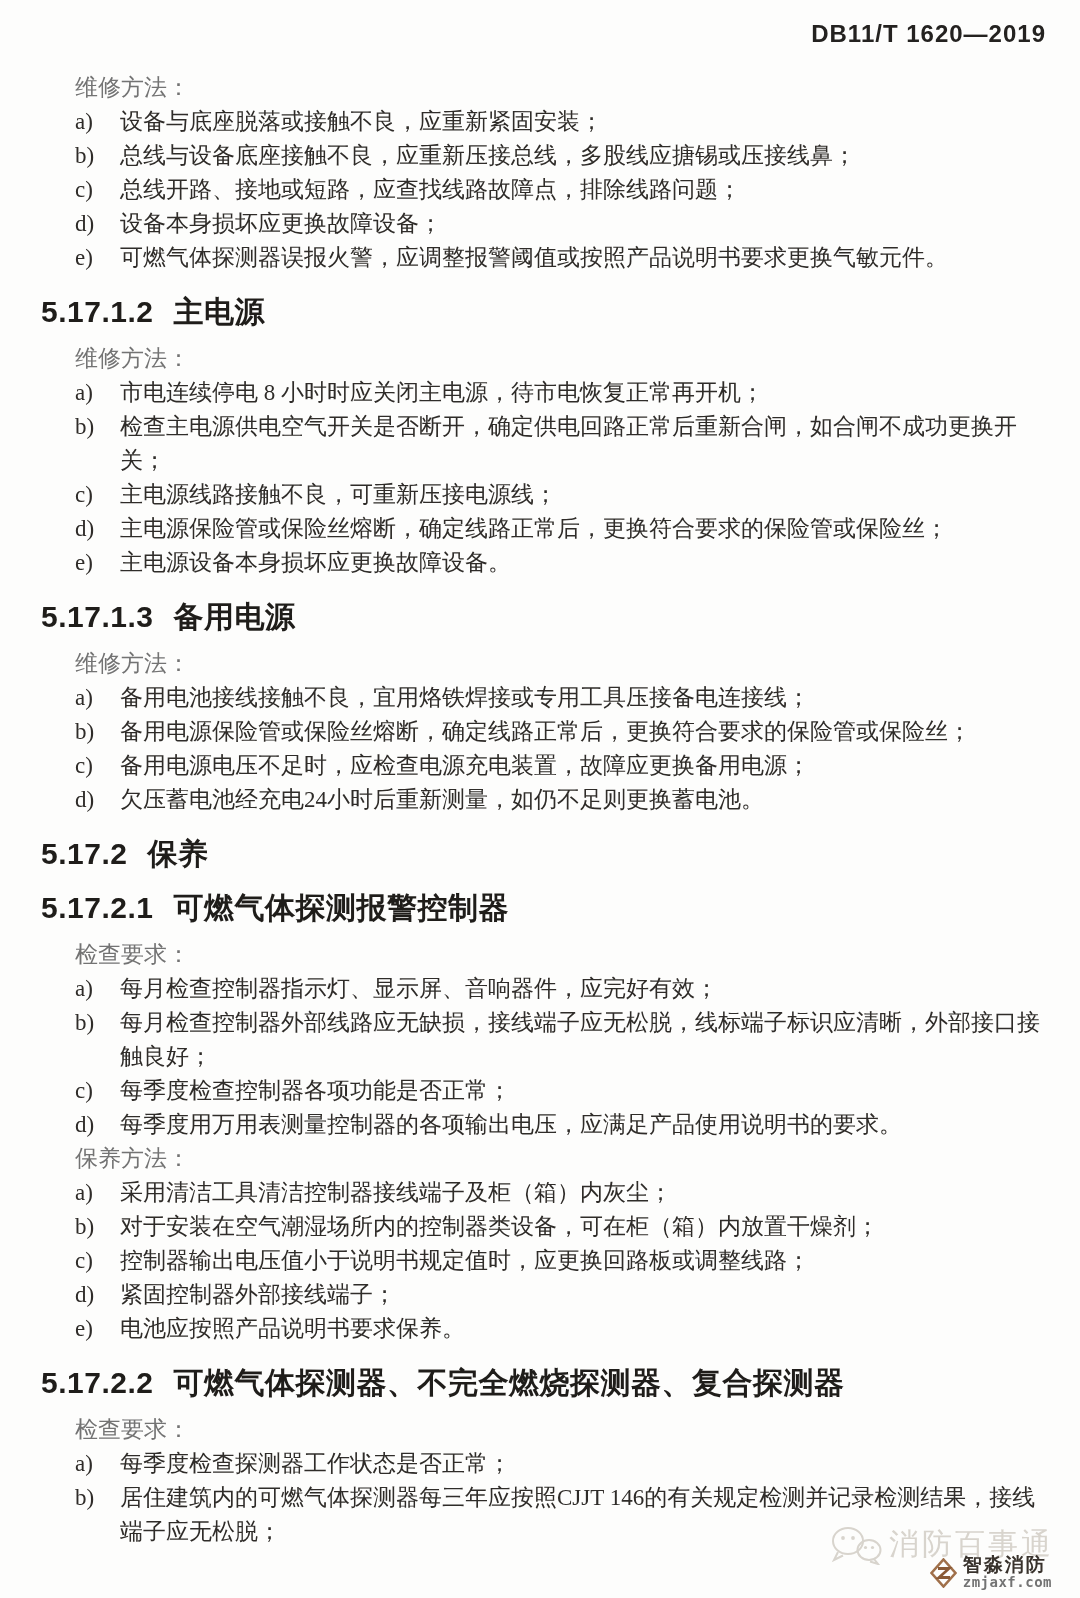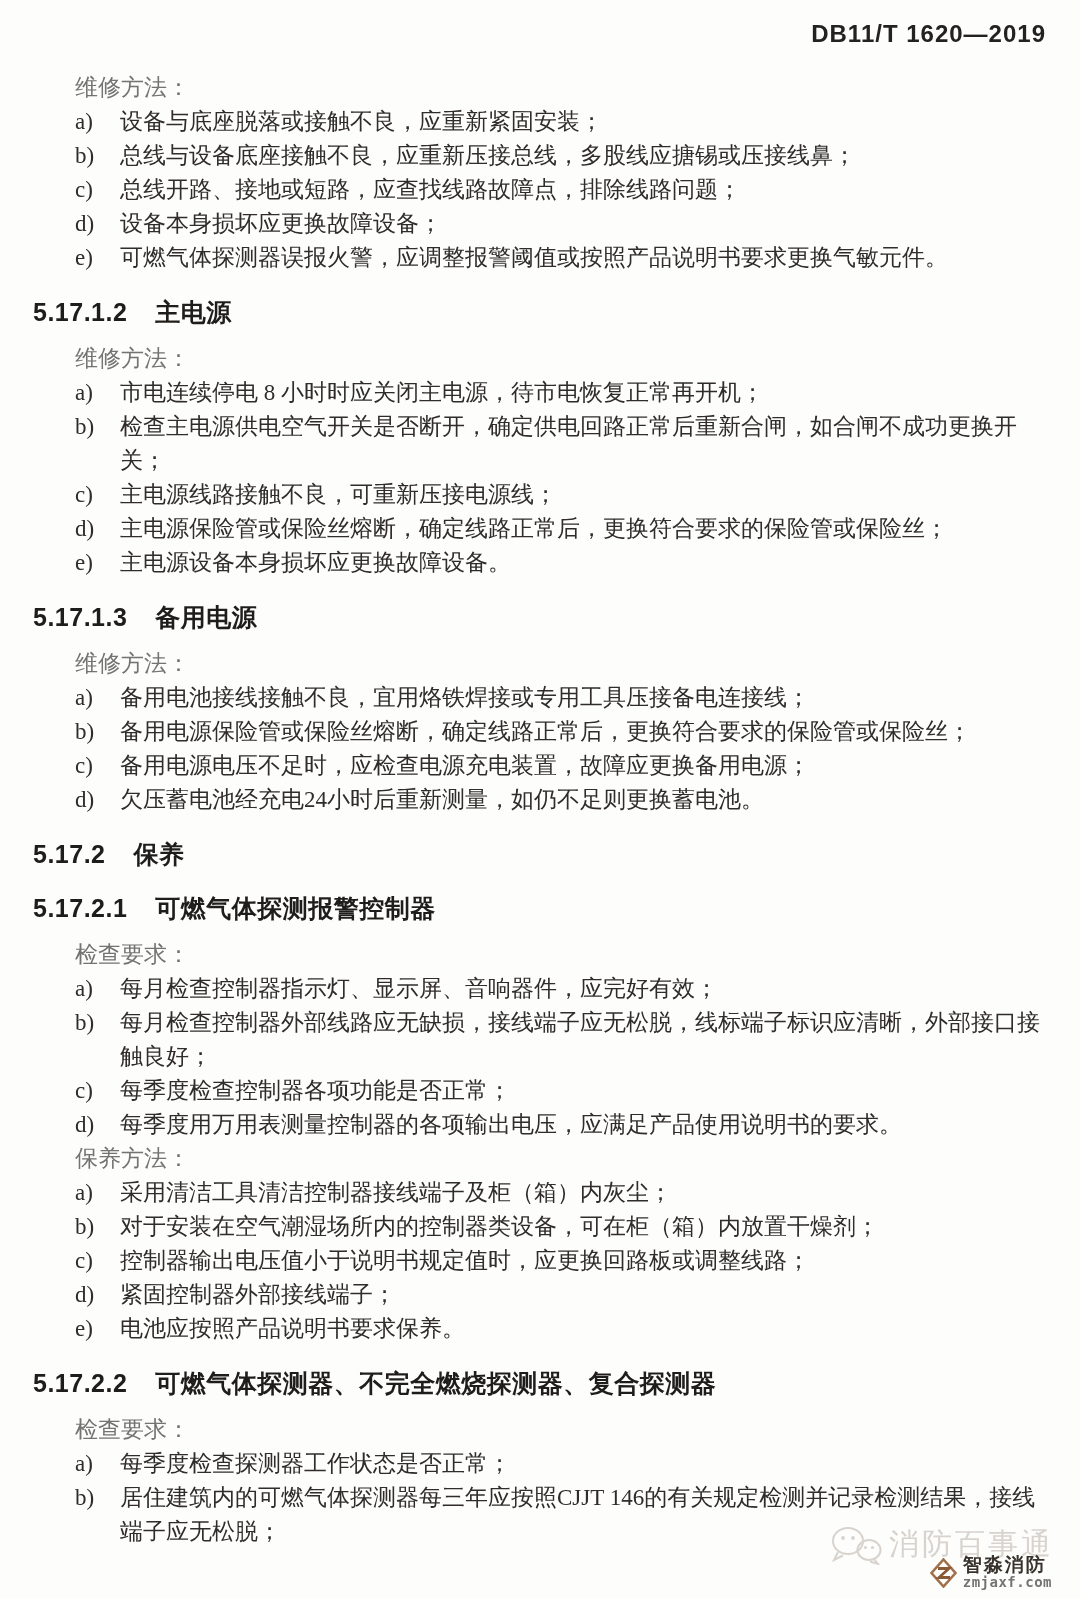--- a/index.html
+++ b/index.html
@@ -22,24 +22,24 @@
   }
   .lead{
     margin:0 0 0 42px;line-height:34px;font-size:23px;color:#737373;
   }
   .li{
     display:flex;margin:0 0 0 42px;line-height:34px;font-size:23px;color:#2f2c29;
   }
   .li .mk{flex:none;width:45px;}
   .li .tx{flex:1;}
   .sec{
-    display:flex;gap:28px;align-items:baseline;
-    margin:20px 0 13px 0;line-height:34px;
+    display:flex;gap:20px;align-items:baseline;
+    margin:20px 0 13px 8px;line-height:34px;
     font-family:"Liberation Sans","DejaVu Sans",sans-serif;
-    font-size:25px;font-weight:700;color:#1f1d1a;letter-spacing:0.5px;
+    font-size:30px;font-weight:700;color:#1f1d1a;letter-spacing:0.5px;
   }
   
   .watermark{position:absolute;right:26px;bottom:8px;}
   .wm-brand{
     display:flex;align-items:center;gap:5px;justify-content:flex-end;
     font-family:"Liberation Sans","DejaVu Sans",sans-serif;
     font-size:30px;letter-spacing:3px;color:#d8d4cd;white-space:nowrap;
   }
   .wm-logo{
     display:flex;align-items:center;gap:6px;justify-content:flex-end;

